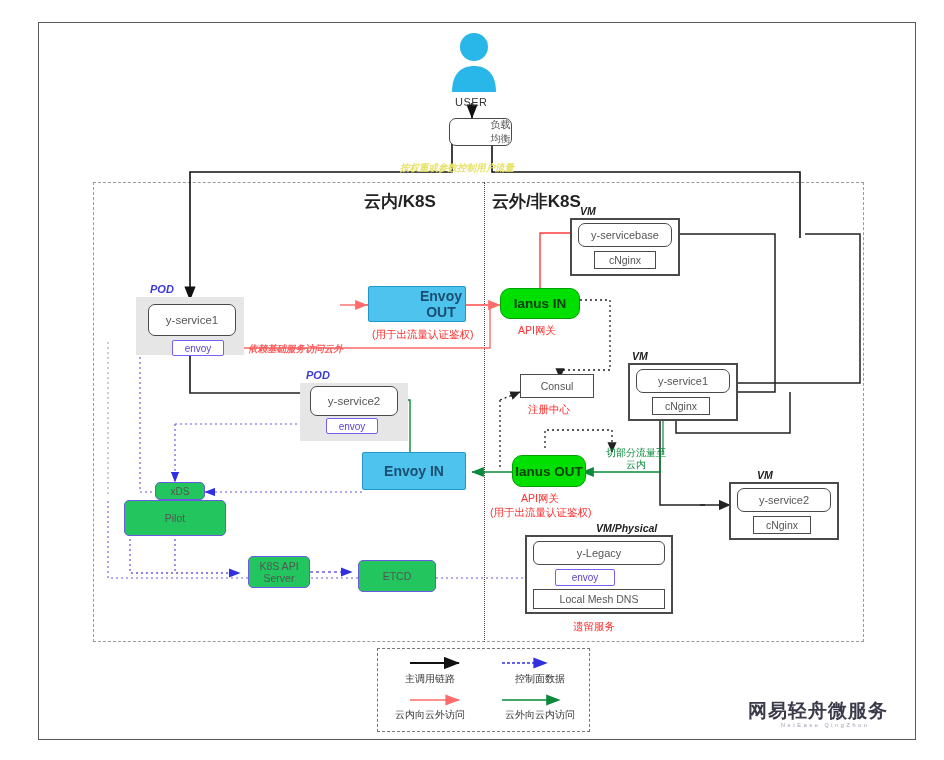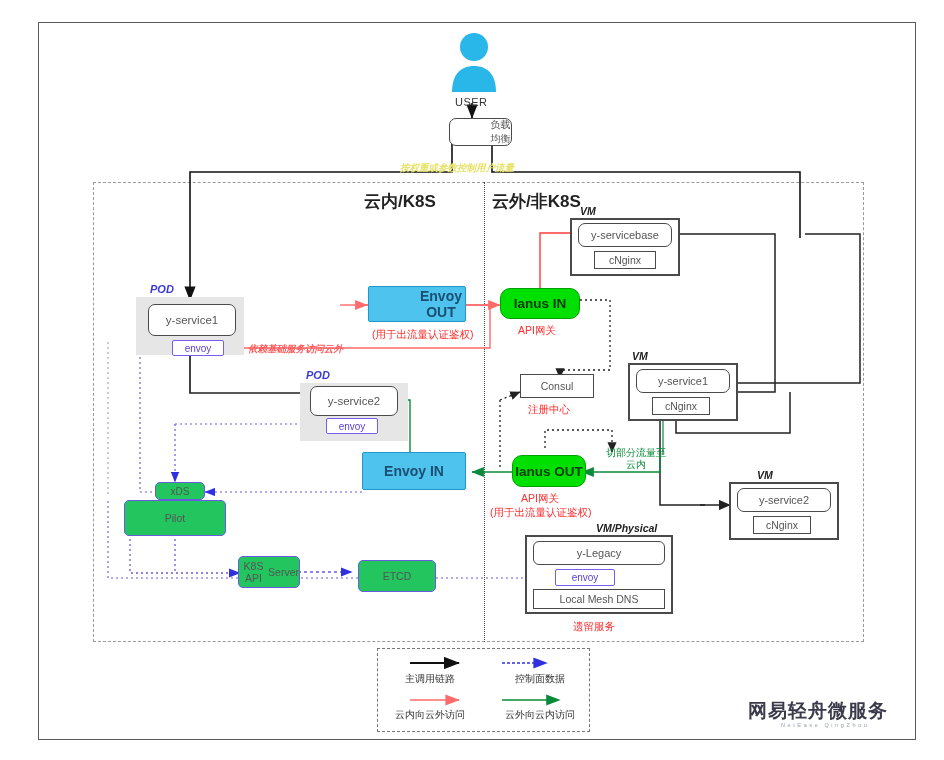--- a/index.html
+++ b/index.html
@@ -157,21 +157,21 @@
 
   <div class="node boxwhite-sq" style="left:520px;top:374px;width:74px;height:24px;">Consul</div>
   <div class="lbl lbl-red" style="left:528px;top:403px;">注册中心</div>
 
   <div class="lbl lbl-redit" style="left:248px;top:343px;">依赖基础服务访问云外</div>
   <div class="lbl lbl-green" style="left:601px;top:446px;width:70px;">切部分流量至</div>
   <div class="lbl lbl-green" style="left:601px;top:458px;width:70px;">云内</div>
 
   <div class="node bluebox" style="left:155px;top:482px;width:50px;height:18px;font-size:10px;">xDS</div>
   <div class="node bluebox" style="left:124px;top:500px;width:102px;height:36px;">Pilot</div>
-  <div class="node bluebox" style="left:238px;top:556px;width:62px;height:32px;flex-direction:row;line-height:12px;">
+  <div class="node bluebox" style="left:248px;top:556px;width:62px;height:32px;flex-direction:column;line-height:12px;">
     <span>K8S API</span>
     <span>Server</span>
   </div>
   <div class="node bluebox" style="left:358px;top:560px;width:78px;height:32px;">ETCD</div>
 
   <div class="lbl lbl-vm" style="left:580px;top:205px;">VM</div>
   <div class="abs vmframe" style="left:570px;top:218px;width:110px;height:58px;"></div>
   <div class="node vminner" style="left:578px;top:223px;width:94px;height:24px;">y-servicebase</div>
   <div class="node boxwhite-sq" style="left:594px;top:251px;width:62px;height:18px;">cNginx</div>
 

